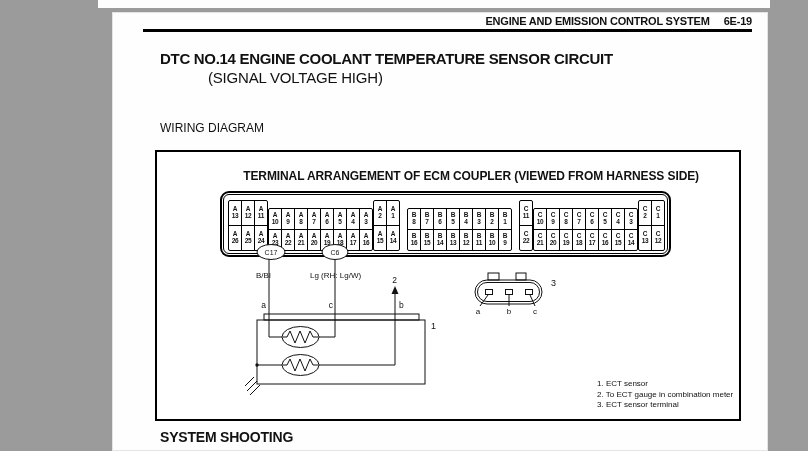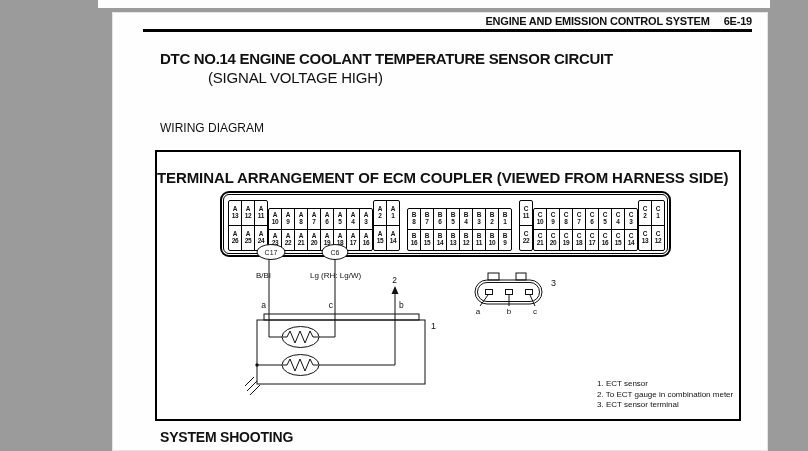--- a/index.html
+++ b/index.html
@@ -10,21 +10,21 @@
   }
   .prev-page{position:absolute;left:98px;top:0;width:672px;height:8px;background:#fdfdfd;}
   .page{position:absolute;left:112px;top:12px;width:656px;height:439px;background:#fefefe;box-shadow:inset 0 0 0 1px #e4e4e4;}
   .hdr{position:absolute;top:3px;right:16px;display:flex;gap:14px;font-weight:bold;font-size:11px;letter-spacing:-0.2px;white-space:nowrap;}
   .hdr-rule{position:absolute;left:31px;top:17px;width:609px;height:3px;background:#000;}
   .h-dtc{position:absolute;left:48px;font-size:15px;font-weight:bold;letter-spacing:-0.3px;white-space:nowrap;}
   .h-sub{position:absolute;left:96px;font-size:15px;letter-spacing:-0.2px;white-space:nowrap;}
   .h-sec{position:absolute;left:48px;font-size:12px;font-weight:normal;white-space:nowrap;}
   .h-trouble{position:absolute;left:48px;top:417px;font-size:14px;font-weight:bold;letter-spacing:-0.2px;}
   .frame{position:absolute;left:43px;top:138px;width:582px;height:267px;border:2px solid #000;background:#fff;}
-  .frame-title{position:absolute;top:17px;left:0;right:40px;text-align:right;font-weight:bold;font-size:15px;letter-spacing:-0.1px;white-space:nowrap;}
+  .frame-title{position:absolute;top:17px;left:0;right:40px;text-align:right;font-weight:bold;font-size:12px;letter-spacing:-0.1px;white-space:nowrap;}
   .coupler{position:absolute;left:63px;top:39px;width:447px;height:62px;border:2px solid #000;border-radius:9px;background:#fff;}
   .coupler-inner{position:absolute;inset:1px;border:1px solid #000;border-radius:6px;pointer-events:none;}
   .blocks{position:absolute;inset:0;display:flex;align-items:flex-end;padding:0 0 4px 6px;}
   .pin-block{border:1px solid #000;border-radius:2px;background:#fff;}
   .gap-before{margin-left:7px;}
   .pin-row{display:flex;}
   .pin-row + .pin-row .pin-cell{border-top:1px solid #000;}
   .pin-cell{width:12px;display:flex;flex-direction:column;align-items:center;justify-content:center;
     font-size:6.5px;font-weight:bold;line-height:1.05;border-left:1px solid #000;letter-spacing:-0.3px;}
   .pin-cell:first-child{border-left:none;}

